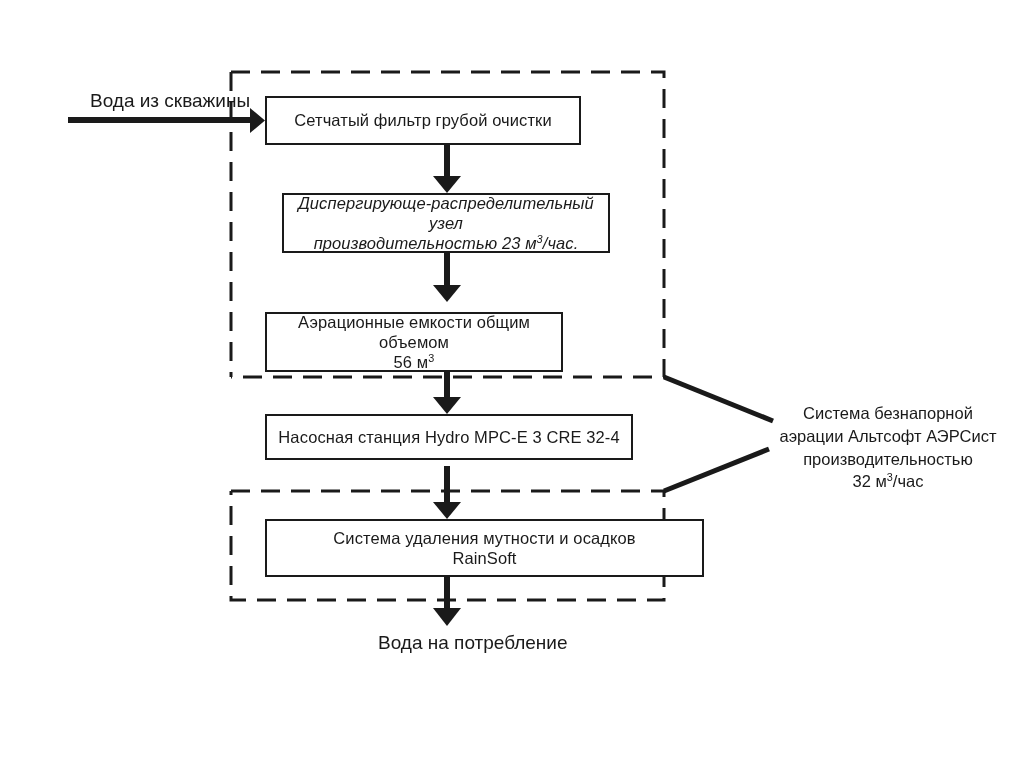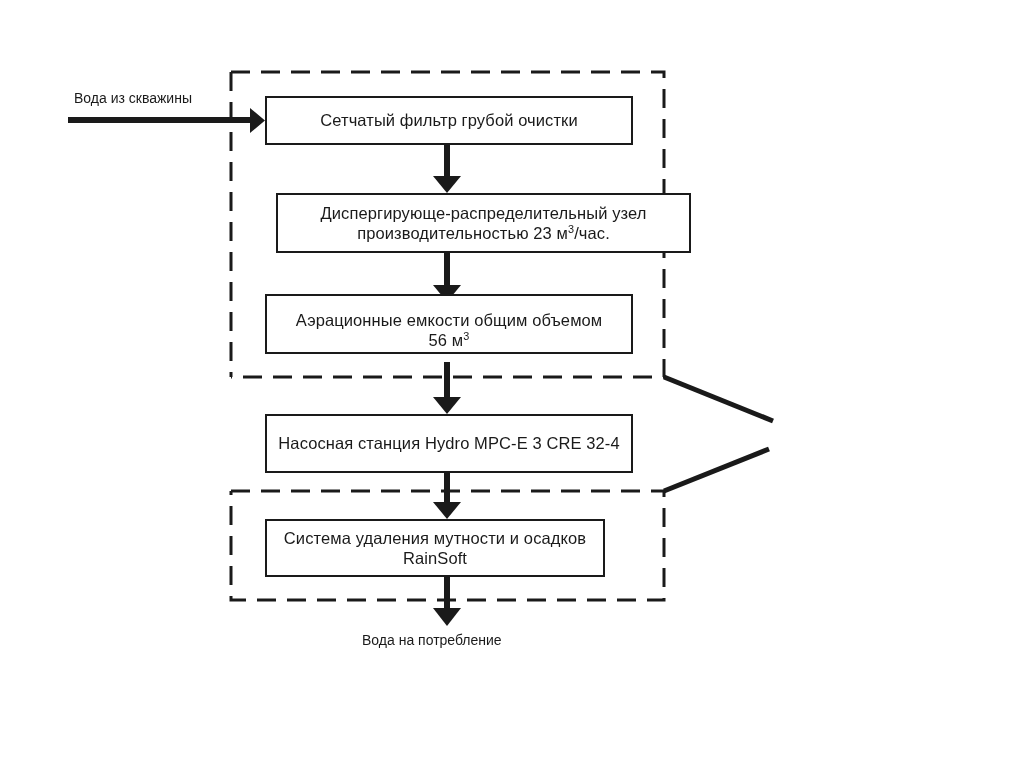--- a/index.html
+++ b/index.html
@@ -47,32 +47,33 @@
     line-height: 1.22;
     font-size: 16.5px;
     letter-spacing: 0.1px;
     padding: 2px 10px;
   }
   .process-box .box-text {
     display: block;
     width: 100%;
   }
 
-  #box-filter      { left: 265px; top: 96px;  width: 368px; height: 49px; justify-content: flex-end; }
-  #box-disperser   { left: 276px; top: 193px; width: 415px; height: 60px; }
-  #box-aeration    { left: 265px; top: 294px; width: 368px; height: 60px; align-items: flex-end; }
-  #box-pump        { left: 265px; top: 414px; width: 368px; height: 59px; }
-  #box-rainsoft    { left: 265px; top: 519px; width: 340px; height: 58px; }
+  #box-filter      { left: 265px; top: 96px;  width: 316px; height: 49px; justify-content: flex-end; }
+  #box-disperser   { left: 282px; top: 193px; width: 328px; height: 60px; font-style: italic; }
+  #box-aeration    { left: 265px; top: 312px; width: 298px; height: 60px; }
+  #box-pump        { left: 265px; top: 414px; width: 368px; height: 46px; }
+  #box-rainsoft    { left: 265px; top: 519px; width: 439px; height: 58px; }
 
   
   .plain-label {
     position: absolute;
-    font-size: 14px;
+    font-size: 19px;
     line-height: 1.2;
     white-space: nowrap;
+    margin-left: 16px;
   }
   #label-inlet  { left: 74px;  top: 90px; }
   #label-outlet { left: 362px; top: 632px; text-align: center; }
 
   
   #annotation-block {
     position: absolute;
     left: 772px;
     top: 402px;
     width: 232px;
@@ -160,14 +161,20 @@
     <span class="box-text">Насосная станция Hydro MPC-E 3 CRE 32-4</span>
   </div>
 
   <div class="process-box" id="box-rainsoft">
     <span class="box-text">
       <span>Система удаления мутности и осадков</span><br>
       <span>RainSoft</span>
     </span>
   </div>
 
+  <div id="annotation-block">
+    <span class="ann-line">Система безнапорной</span>
+    <span class="ann-line">аэрации Альтсофт АЭРСист</span>
+    <span class="ann-line">производительностью</span>
+    <span class="ann-line"><span>32 м</span><sup>3</sup><span>/час</span></span>
+  </div>
 
 </div>
 
 </body></html>

